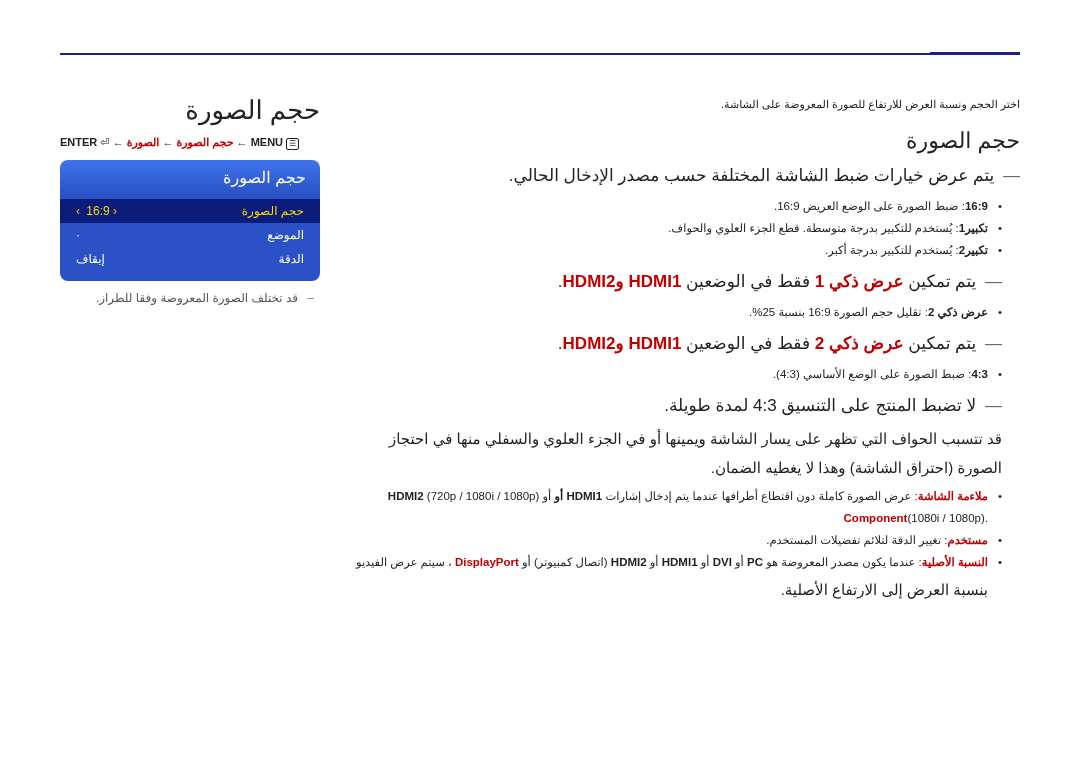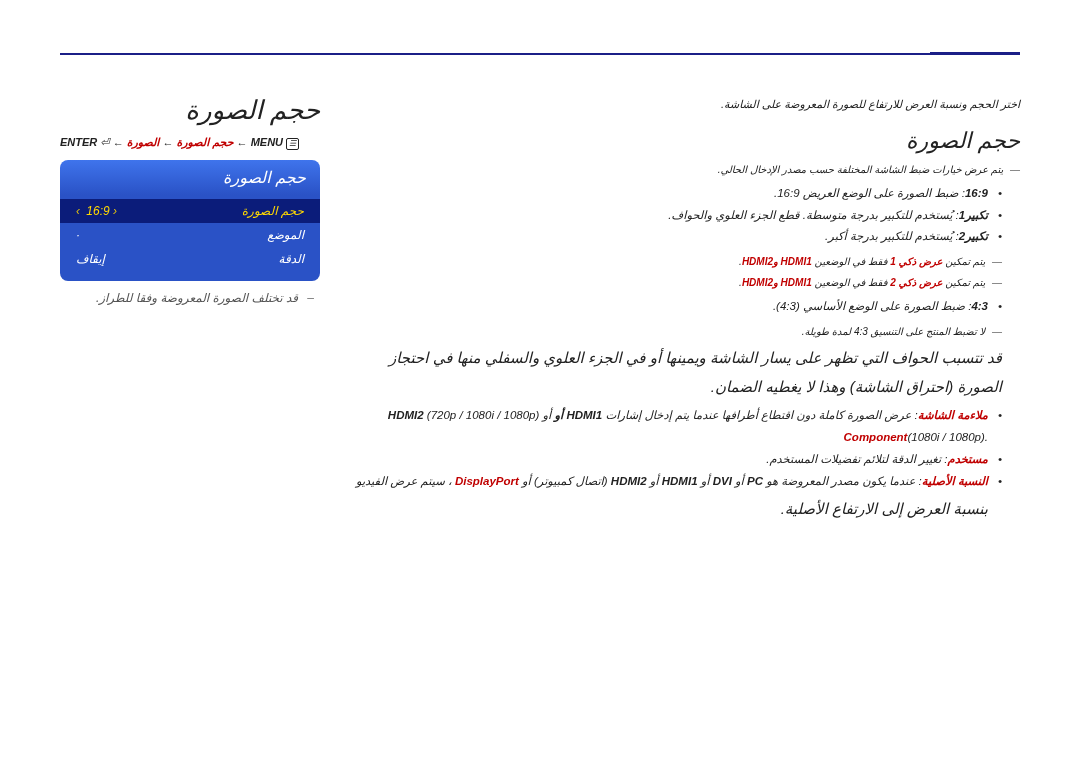--- a/index.html
+++ b/index.html
@@ -1,17 +1,17 @@
 <!DOCTYPE html>
 <html lang="ar" dir="rtl"><head>
 <meta charset="utf-8">
 <style>
   * { box-sizing: border-box; margin: 0; padding: 0; }
   html, body { width: 1080px; height: 763px; background: #fff; font-family: Arial, Helvetica, sans-serif; color: #222; }
-  .page { width: 1080px; height: 545px; position: relative; padding: 50px 60px; font-style: italic; }
+  .page { width: 1080px; height: 545px; position: relative; padding: 50px 60px; }
   .accent-bar { position: absolute; top: 53px; left: 60px; width: 960px; height: 2px; background: #1b1f87; }
   .accent-bar::after { content: ""; position: absolute; right: 0; top: 0; width: 90px; height: 2px; background: #1b1f87; box-shadow: 0 -1px 0 #1b1f87; }
   .columns { display: flex; flex-direction: row-reverse; gap: 25px; margin-top: 45px; }
   .col-right { width: 260px; flex-shrink: 0; }
   .col-left { flex: 1; }
   .page-title { font-size: 26px; color: #222; font-weight: 400; margin-bottom: 10px; }
   .menu-path { font-size: 11px; font-weight: bold; direction: ltr; text-align: left; margin-bottom: 10px; }
   .menu-path .red { color: #c00000; }
   .menu-path .sym { font-family: Arial; font-weight: normal; }
   .osd-box { width: 260px; border-radius: 8px; overflow: hidden; font-size: 12px; color: #fff; }
@@ -19,21 +19,21 @@
   .osd-body { background: #2a52c6; padding: 4px 0 10px; }
   .osd-row { display: flex; justify-content: space-between; align-items: center; padding: 5px 16px; font-size: 12px; }
   .osd-row.sel { background: #0b1c7a; color: #ffd800; }
   .osd-row .label { }
   .osd-row .val { }
   .osd-arrows { letter-spacing: 3px; opacity: 0.9; }
   .osd-note { font-size: 12px; color: #555; margin-top: 10px; padding-right: 6px; }
   .osd-note .dash { color: #888; margin-left: 6px; }
   .intro { font-size: 11px; color: #222; text-align: right; margin-bottom: 14px; line-height: 1.7; }
   .section-title { font-size: 22px; color: #222; font-weight: 400; text-align: right; margin-bottom: 6px; }
-  .note-line { font-size: 10px; color: #222; text-align: right; line-height: 1.9; margin-bottom: 2px; }
+  .note-line { font-size: 17px; color: #222; text-align: right; line-height: 1.9; margin-bottom: 2px; }
   .note-line .tick { font-family: Arial; color: #666; margin-left: 4px; }
   ul.bullets { list-style: none; padding: 0 18px 0 0; margin: 4px 0; }
   ul.bullets > li { position: relative; padding: 0 14px 0 0; font-size: 11.5px; line-height: 1.9; text-align: right; }
   ul.bullets > li::before { content: "•"; position: absolute; right: 0; top: 0; color: #222; }
   .b { font-weight: bold; }
   .red { color: #c00000; }
   .ltrfrag { direction: ltr; unicode-bidi: embed; }
   .para { font-size: 15px; line-height: 1.9; text-align: right; margin: 3px 0; }
   .indent { padding-right: 18px; }
 </style>
@@ -94,20 +94,23 @@
 
       <ul class="bullets">
         <li><span class="b">16:9</span><span>: ضبط الصورة على الوضع العريض 16:9.</span></li>
         <li><span class="b">تكبير1</span><span>: يُستخدم للتكبير بدرجة متوسطة. قطع الجزء العلوي والحواف.</span></li>
         <li><span class="b">تكبير2</span><span>: يُستخدم للتكبير بدرجة أكبر.</span></li>
       </ul>
       <div class="note-line indent">
         <span class="tick">―</span>
         <span>يتم تمكين </span><span class="red b">عرض ذكي 1</span><span> فقط في الوضعين </span><span class="red b">HDMI1 وHDMI2</span><span>.</span>
       </div>
+      <ul class="bullets">
+        <li><span class="b">عرض ذكي 2</span><span>: تقليل حجم الصورة 16:9 بنسبة 25%.</span></li>
+      </ul>
       <div class="note-line indent">
         <span class="tick">―</span>
         <span>يتم تمكين </span><span class="red b">عرض ذكي 2</span><span> فقط في الوضعين </span><span class="red b">HDMI1 وHDMI2</span><span>.</span>
       </div>
       <ul class="bullets">
         <li><span class="b">4:3</span><span>: ضبط الصورة على الوضع الأساسي (4:3).</span></li>
       </ul>
       <div class="note-line indent">
         <span class="tick">―</span>
         <span>لا تضبط المنتج على التنسيق 4:3 لمدة طويلة.</span>

